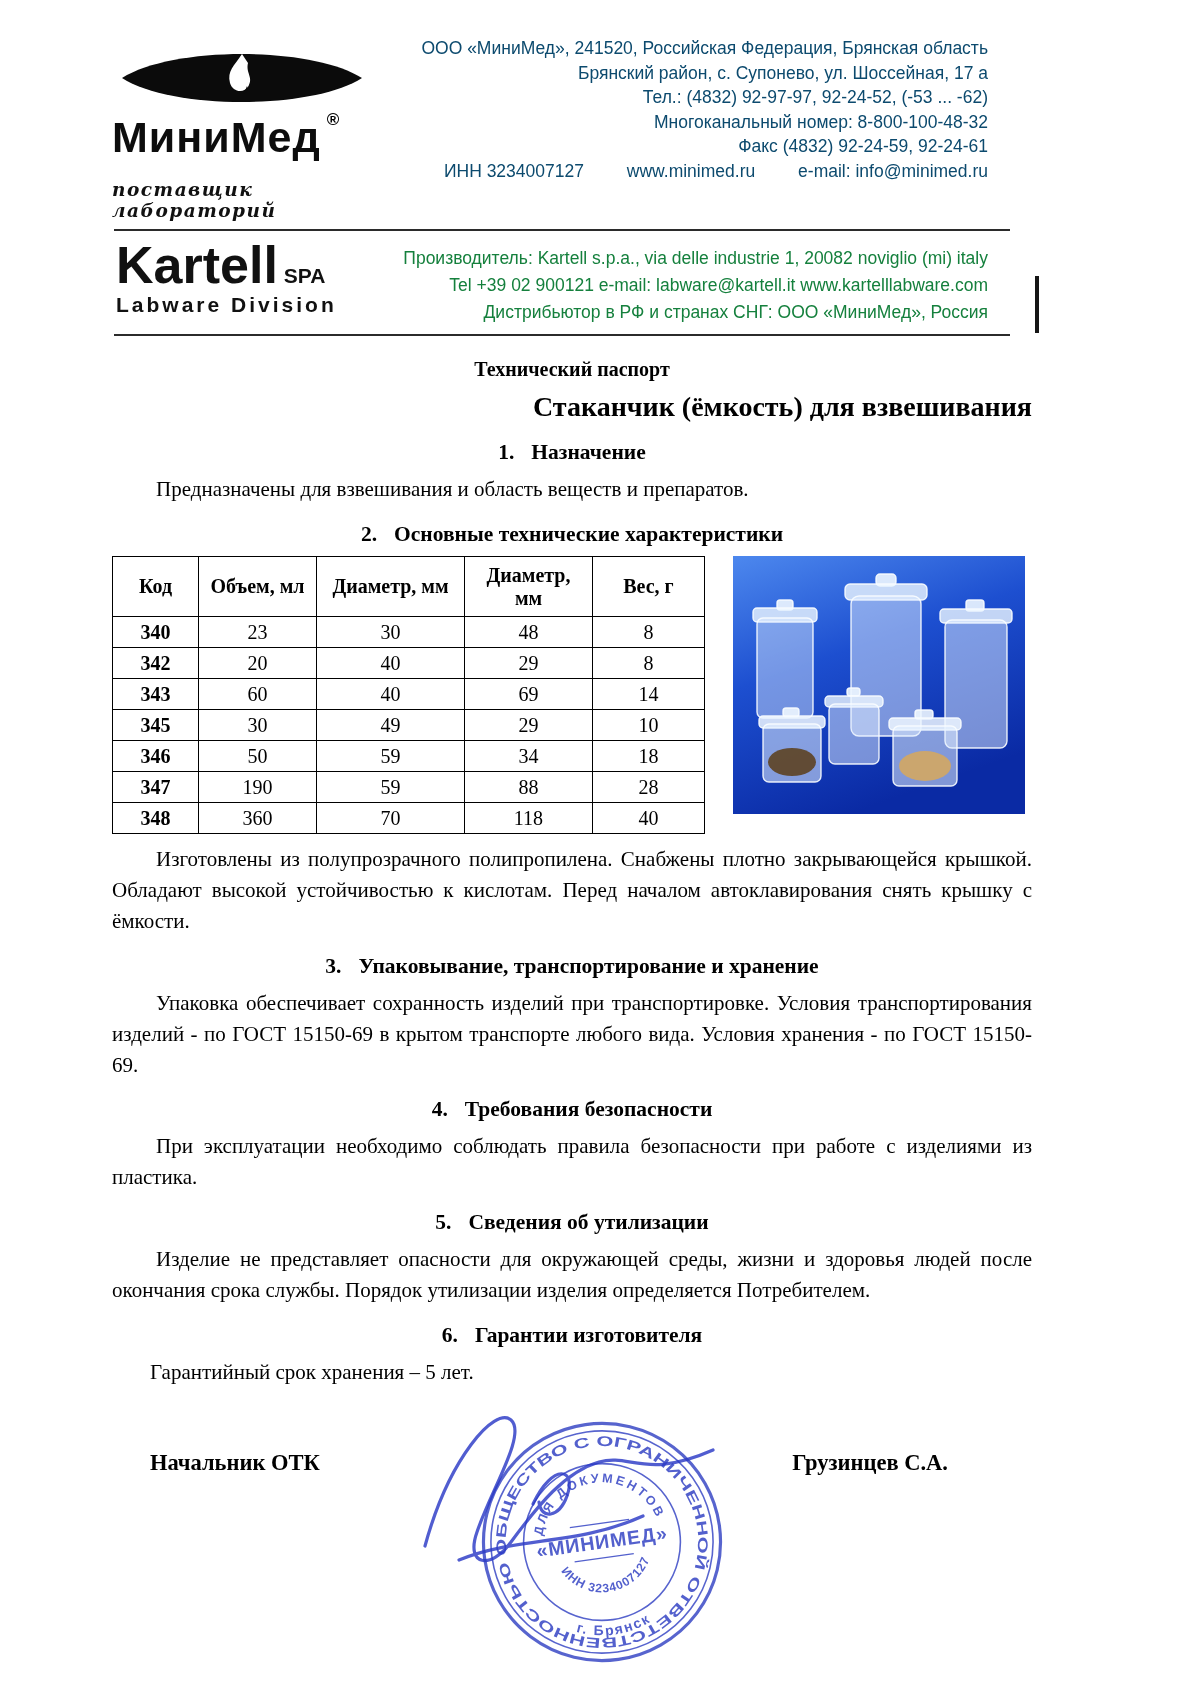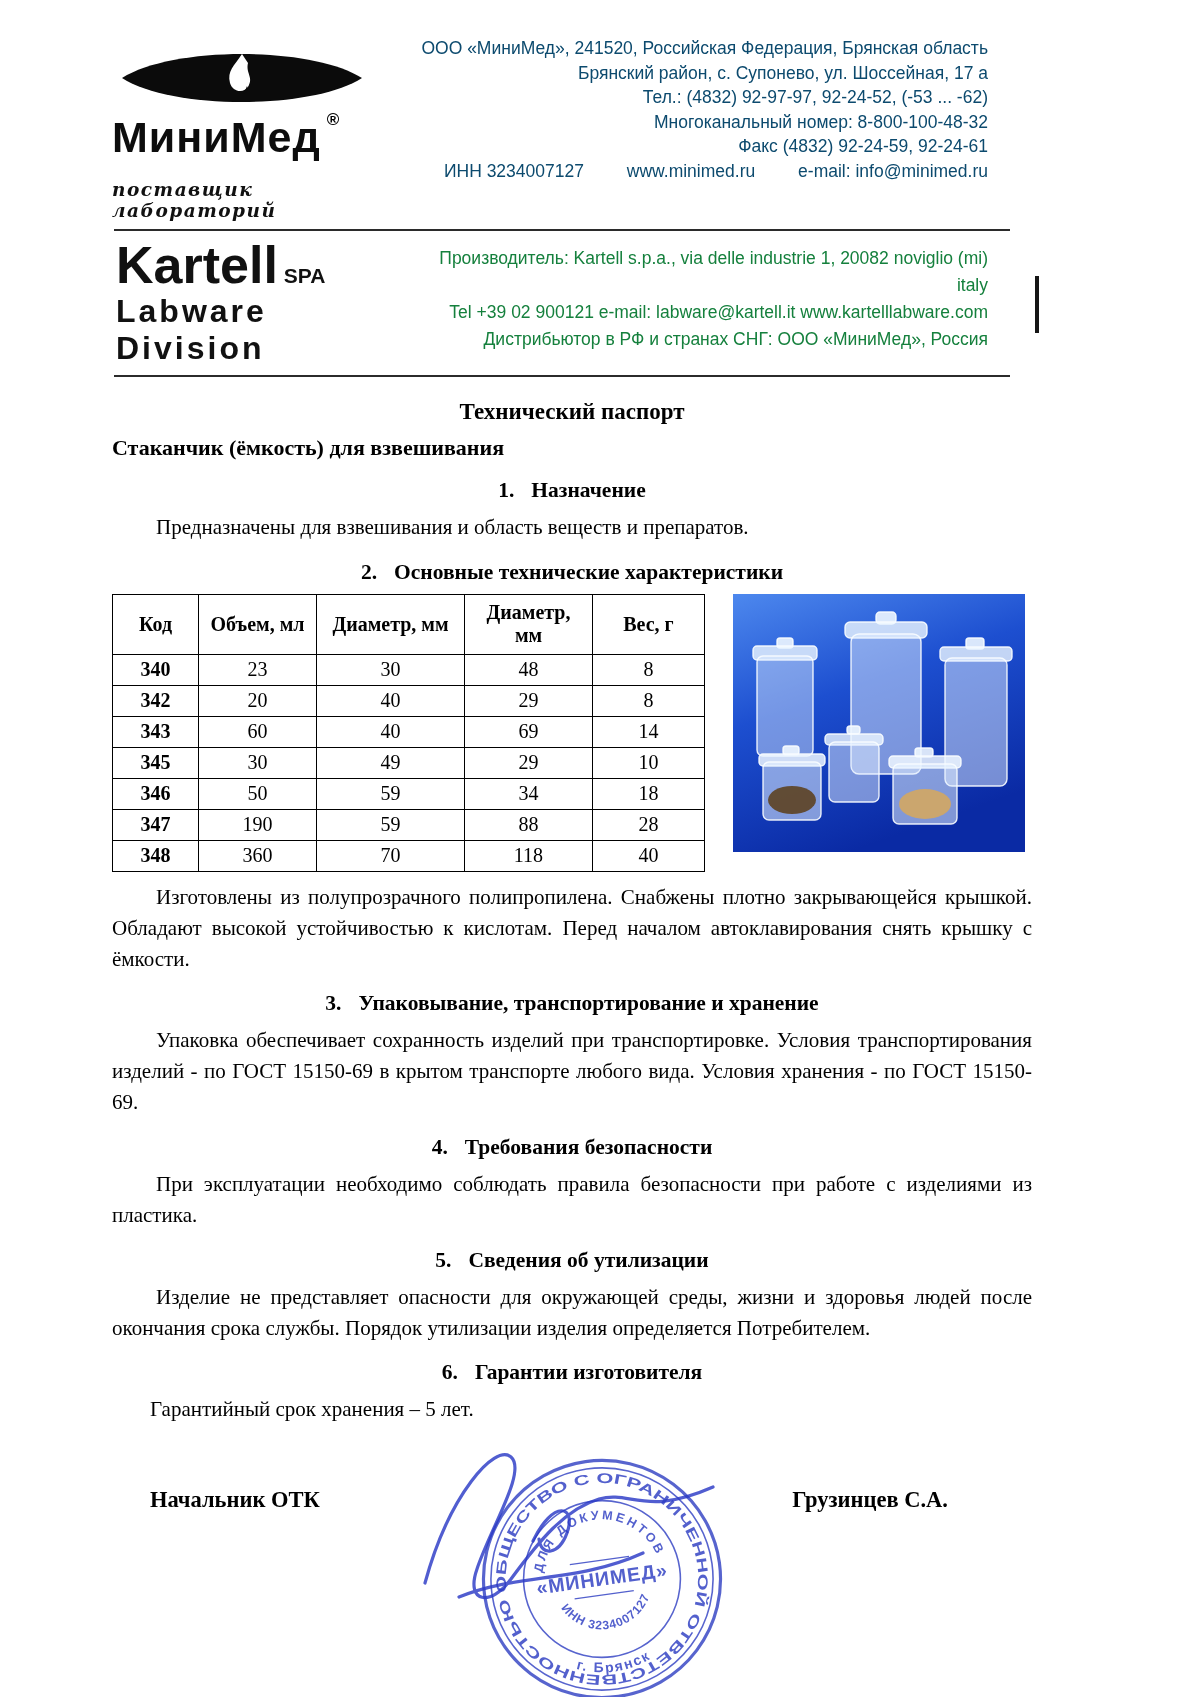--- a/index.html
+++ b/index.html
@@ -28,29 +28,29 @@
     text-align:right; font-family:"Liberation Sans", sans-serif; color:#0c4a6e;
     font-size:17.5px; line-height:1.4; padding-right:44px; padding-top:2px;
   }
   .inn-line span { margin-left:38px; }
   .inn-line span:first-child { margin-left:0; }
   .hr-rule { border:none; border-top:2px solid #2b2b2b; margin:8px 22px 8px 2px; }
   .header-mid { display:flex; justify-content:space-between; align-items:flex-start; }
   .kartell-logo { padding-left:4px; }
   .kartell-name { font-family:"Liberation Sans", sans-serif; font-weight:bold; font-size:52px; line-height:1.0; color:#111; }
   .kartell-spa { font-family:"Liberation Sans", sans-serif; font-weight:bold; font-size:21px; margin-left:6px; color:#111; }
-  .kartell-division { font-family:"Liberation Sans", sans-serif; font-weight:bold; font-size:32px; letter-spacing:3px; margin-top:2px; color:#111; }
+  .kartell-division { font-family:"Liberation Sans", sans-serif; font-weight:bold; font-size:21px; letter-spacing:3px; margin-top:2px; color:#111; }
   .kartell-info {
     text-align:right; font-family:"Liberation Sans", sans-serif; color:#15803d;
     font-size:17.5px; line-height:1.55; padding-right:44px; padding-top:6px;
   }
 
   
-  .doc-type { text-align:center; font-weight:bold; font-size:23px; margin-top:22px; }
-  .doc-title { text-align:left; font-weight:bold; font-size:22px; margin-top:10px; }
+  .doc-type { text-align:center; font-weight:bold; font-size:20px; margin-top:22px; }
+  .doc-title { text-align:right; font-weight:bold; font-size:28px; margin-top:10px; }
   .sec-h { text-align:center; font-weight:bold; font-size:21.5px; margin-top:17px; margin-bottom:9px; }
   .sec-h .num { margin-right:17px; }
   .body-p { font-size:21px; line-height:1.47; text-align:justify; text-indent:44px; }
   .short-p { text-align:left; }
 
   .table-photo { display:flex; align-items:flex-start; margin-top:4px; }
   table { border-collapse:collapse; }
   th, td {
     border:1.7px solid #000; text-align:center; vertical-align:middle;
     font-size:20px; padding:1px 4px; height:31px;

